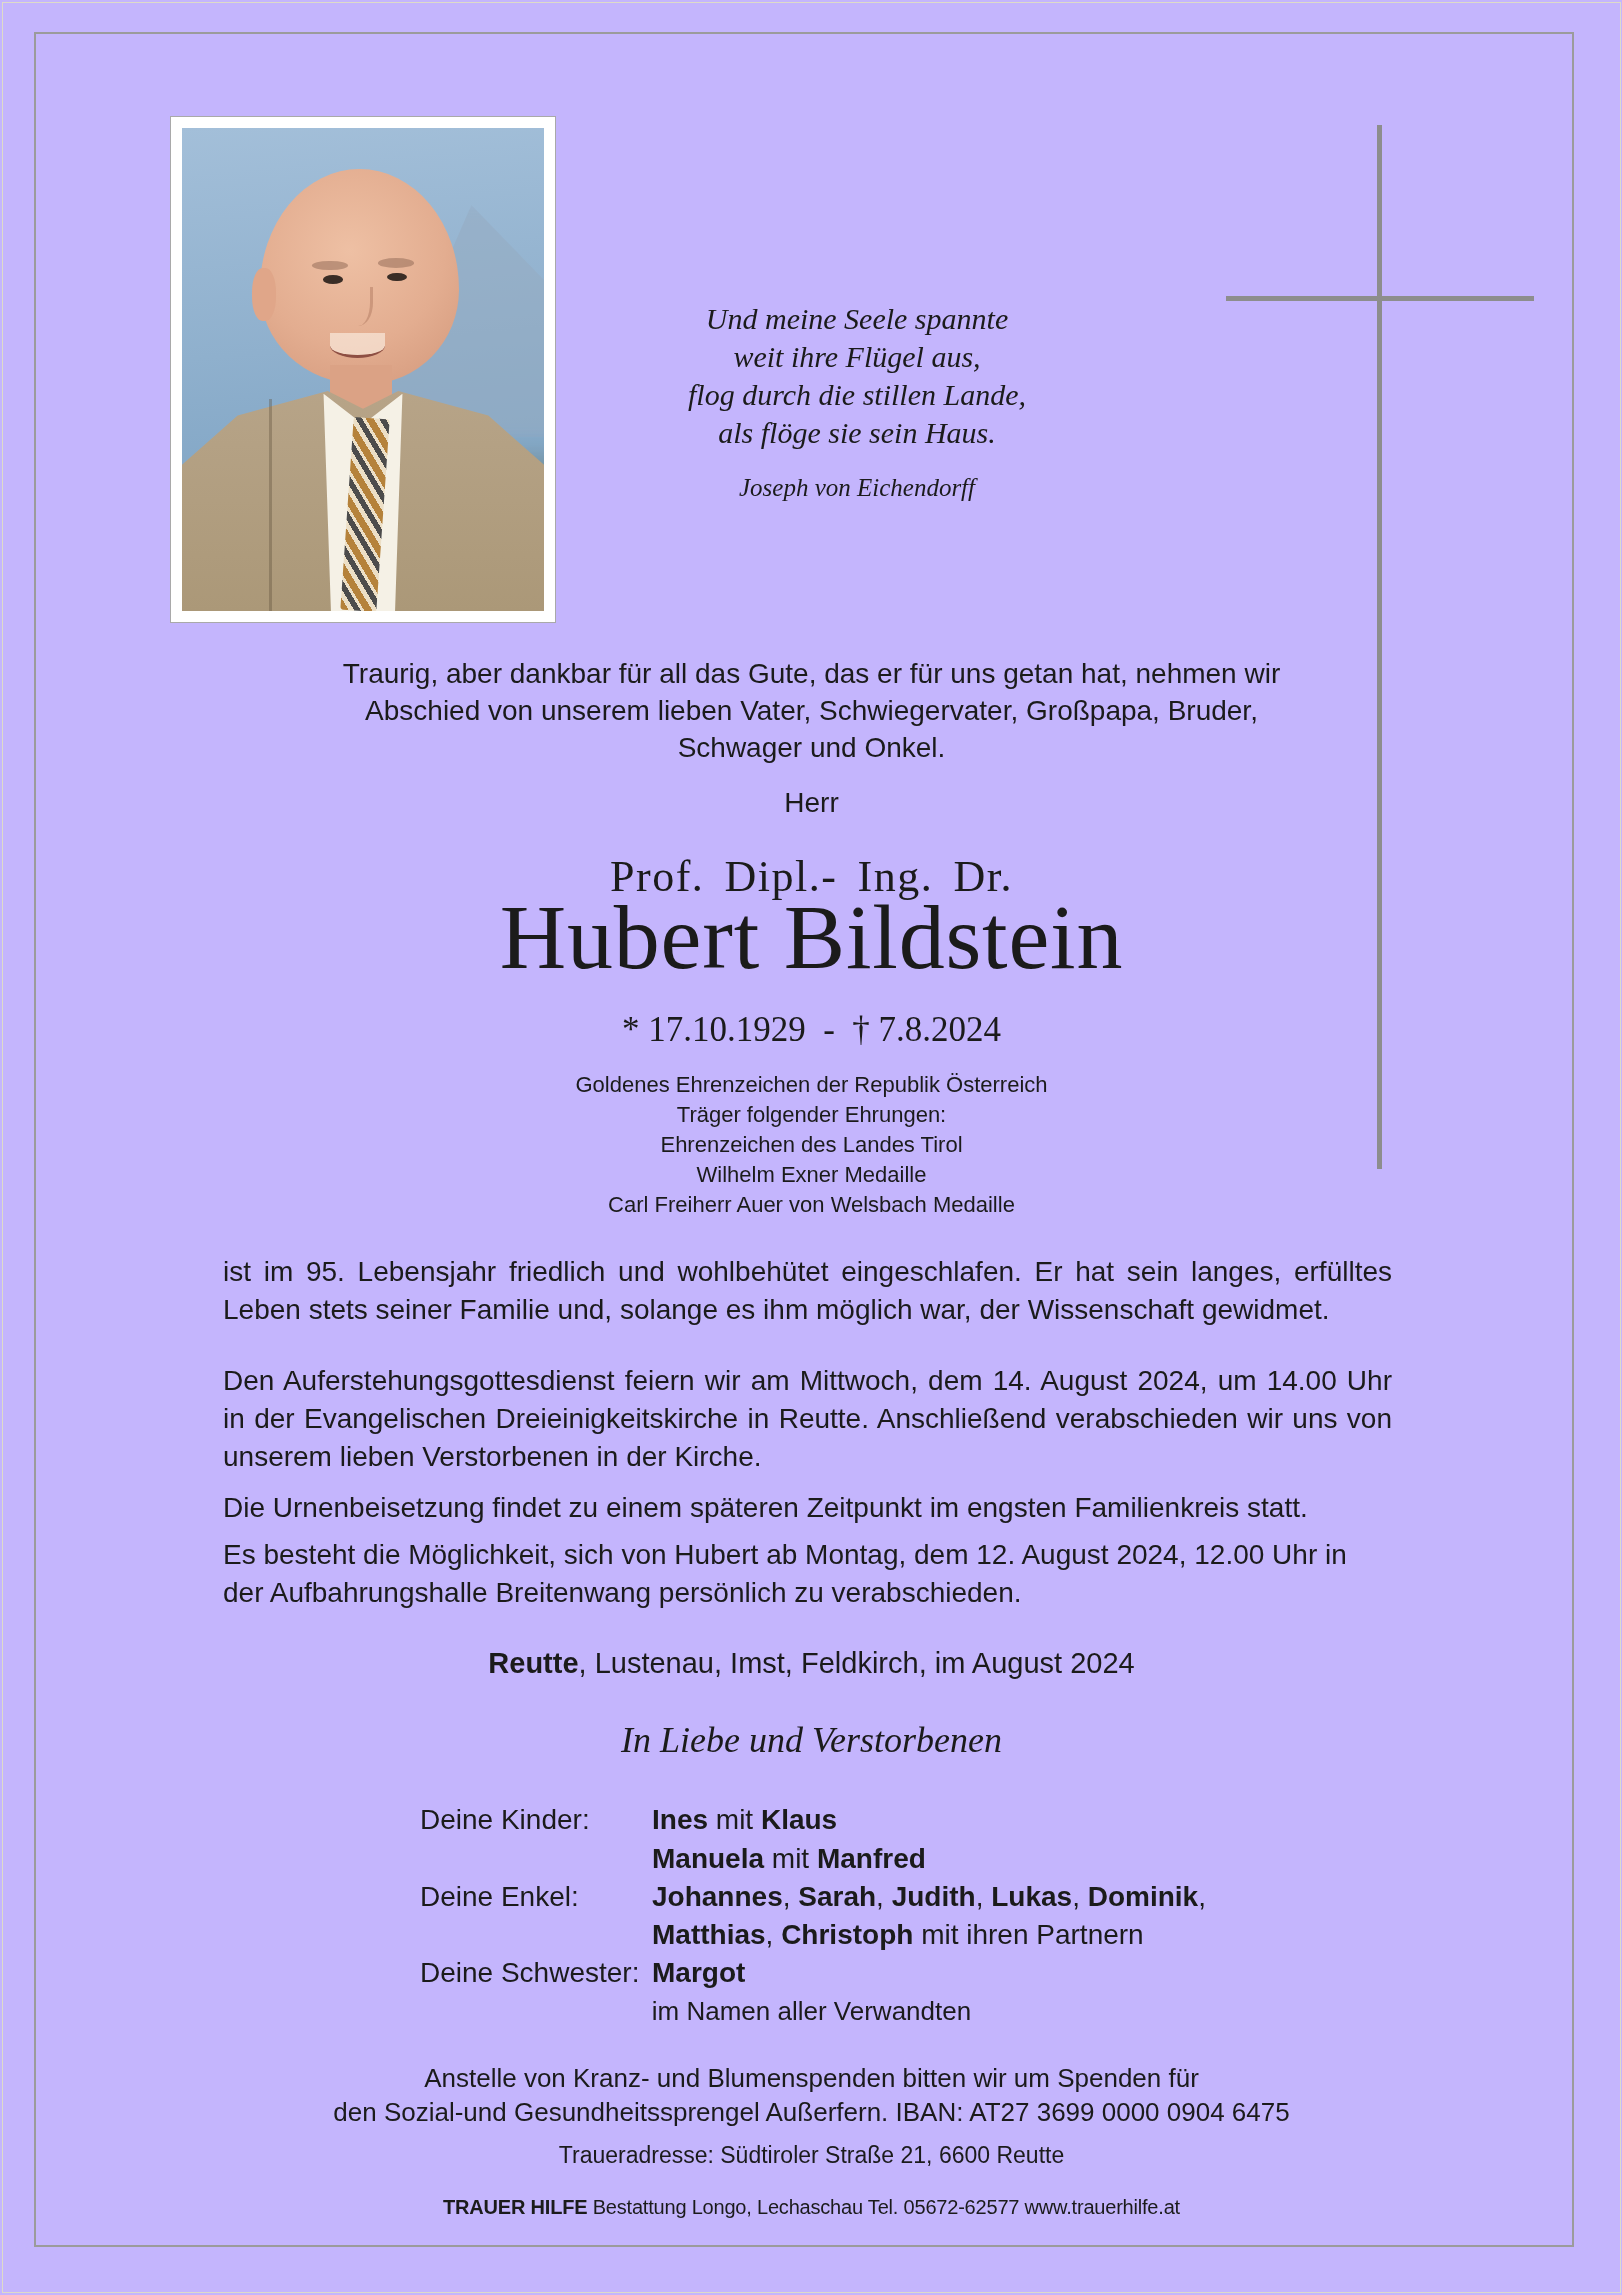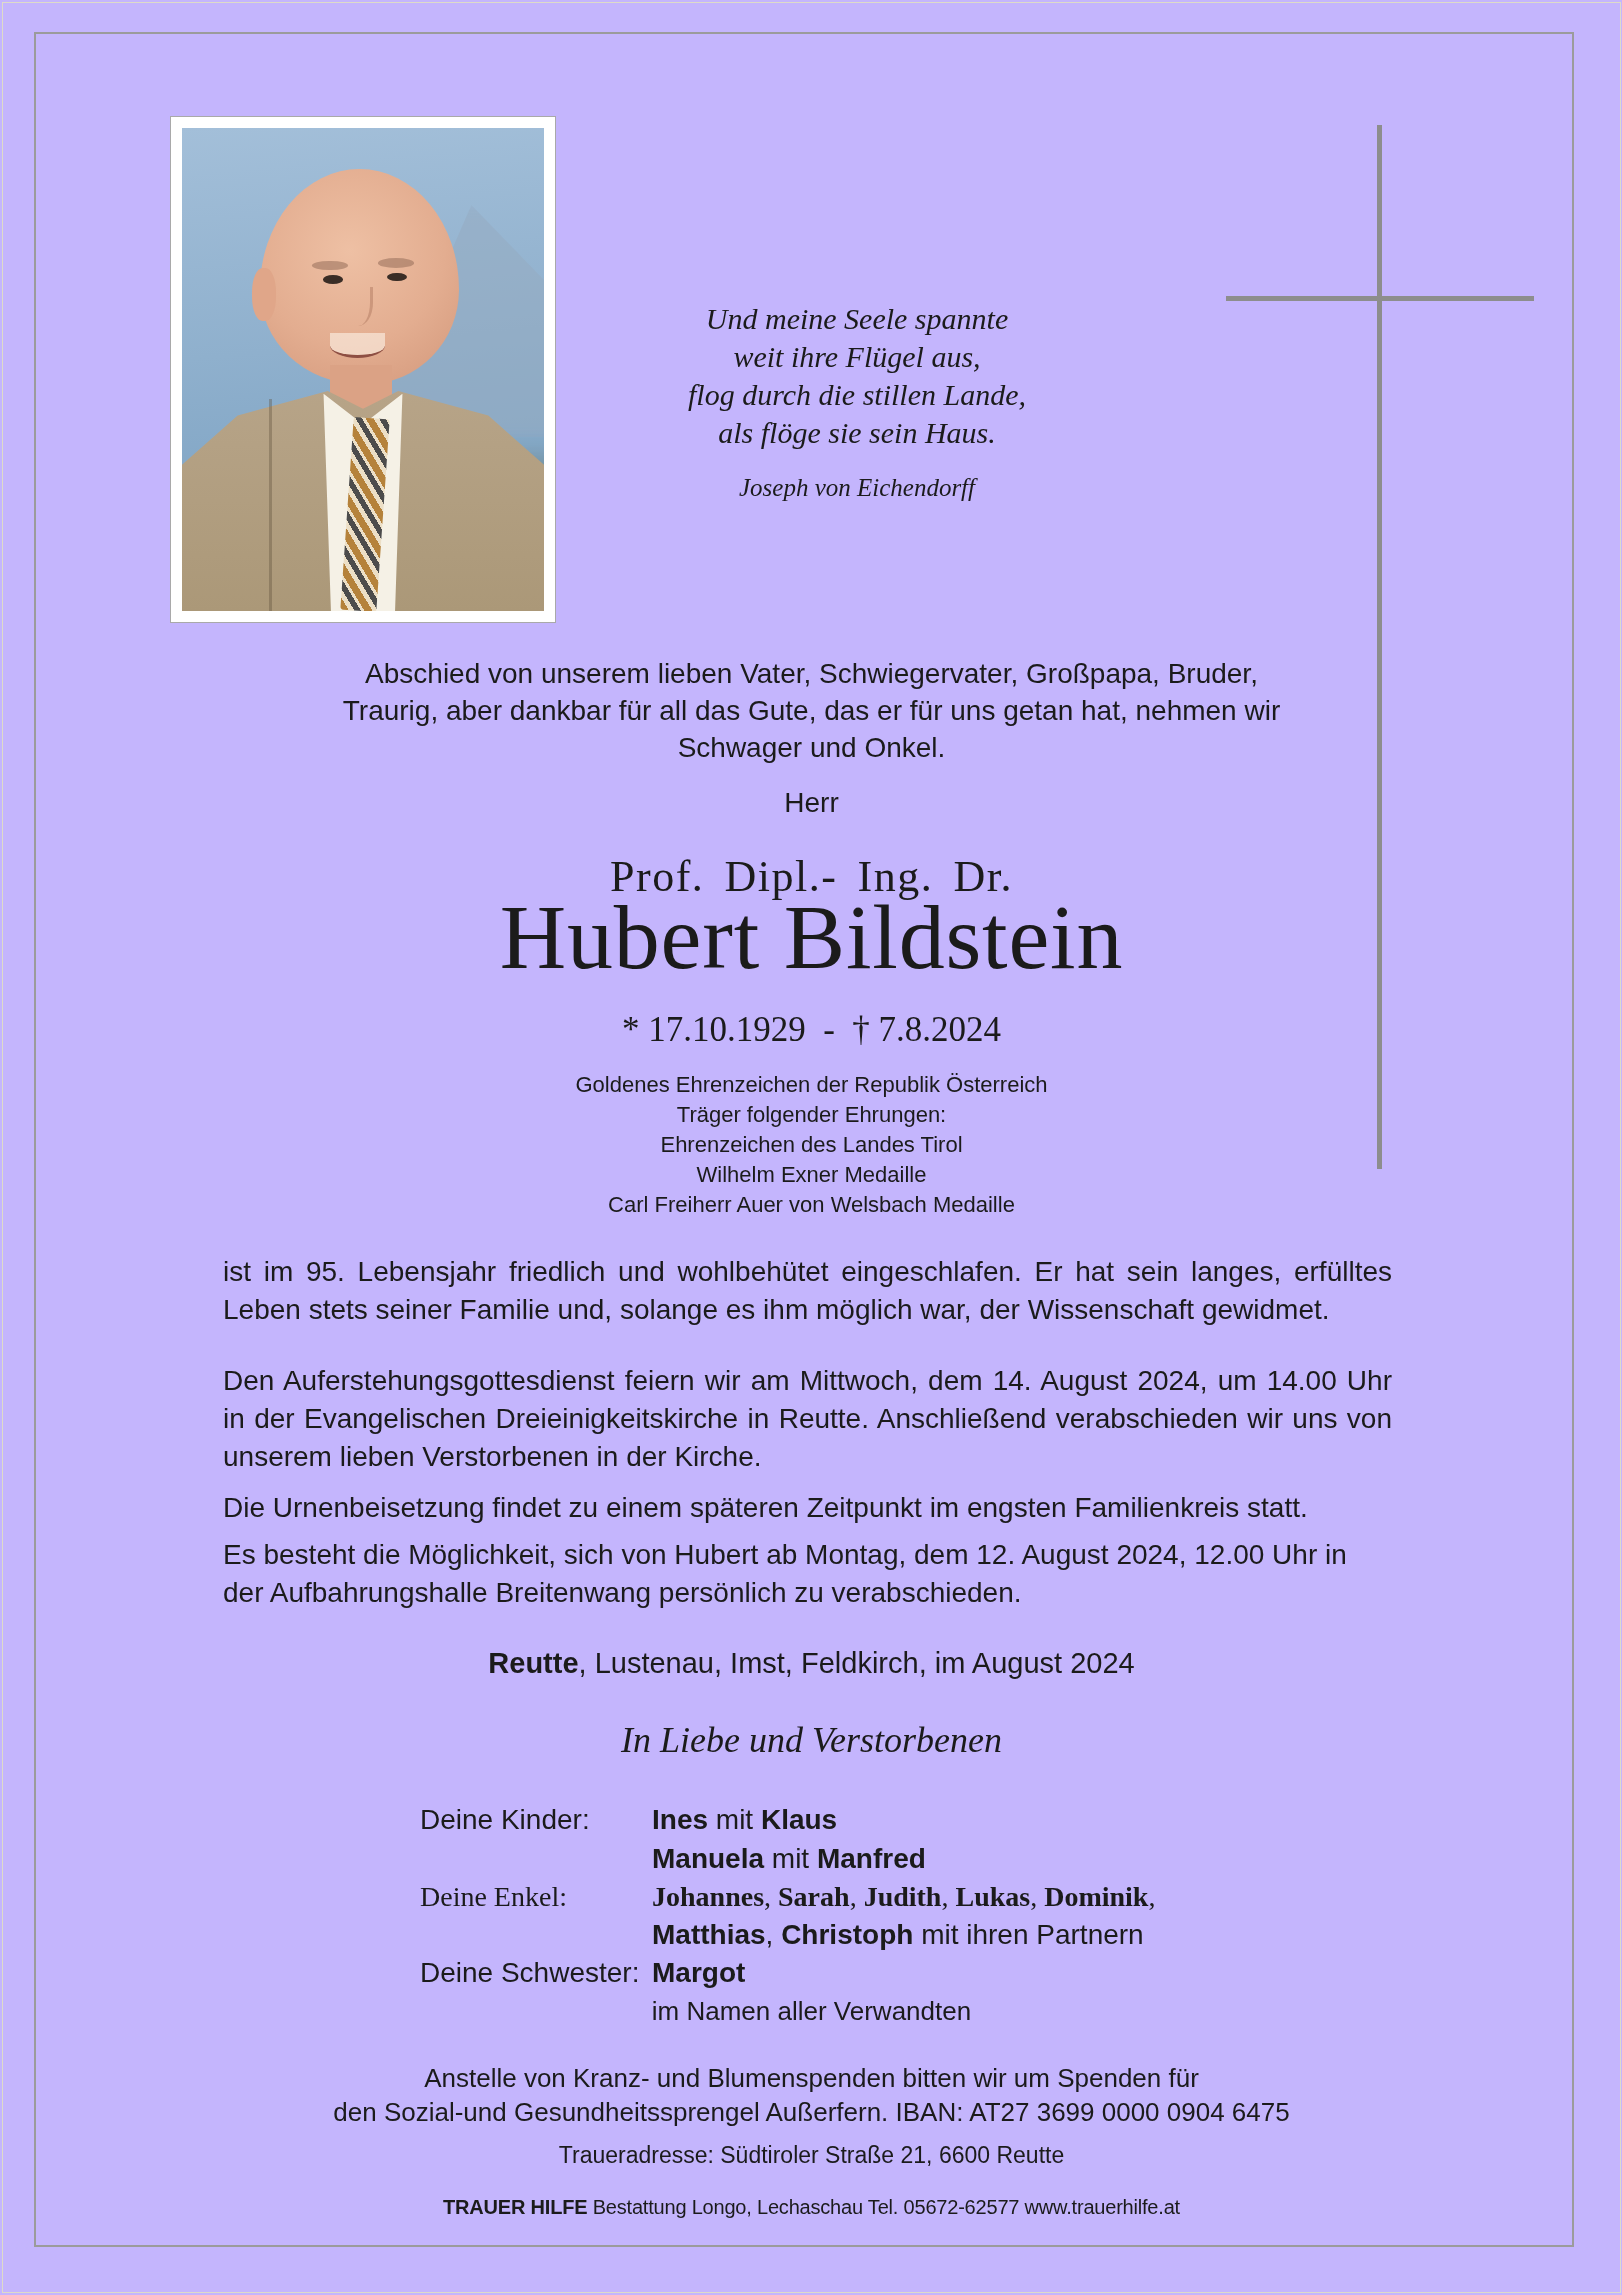--- a/index.html
+++ b/index.html
@@ -61,21 +61,21 @@
 
   .bodytext{left:223px;width:1169px;font-size:28px;line-height:38px;}
   .just{text-align:justify;text-align-last:left;}
   .p1{top:1253px;} .p2{top:1362px;} .p3{top:1489px;} .p4{top:1536px;}
 
   .closing{top:1647px;font-size:29px;}
   .gratitude{top:1719px;font-family:"Liberation Serif",serif;font-style:italic;font-size:36px;}
 
   .fam-label{position:absolute;left:420px;font-size:28px;white-space:nowrap;}
   .fam-value{position:absolute;left:652px;font-size:28px;white-space:nowrap;}
-  .fr1{top:1804px;} .fr2{top:1843px;} .fr3{top:1881px;font-family:Liberation Serif, serif;} .fr4{top:1919px;} .fr5{top:1957px;}
+  .fr1{top:1804px;} .fr2{top:1843px;} .fr3{top:1881px;} .fr4{top:1919px;} .fr5{top:1957px;}
   .postscript{top:1996px;font-size:26px;}
   .donation{top:2061px;font-size:26px;line-height:34px;}
   .address{top:2142px;font-size:23px;}
   .footer{top:2196px;font-size:20px;letter-spacing:-0.2px;}
 </style>
 </head>
 <body>
 
 <div class="page">
 
@@ -108,22 +108,22 @@
 
   <div class="abs poem">
     <div>Und meine Seele spannte</div>
     <div>weit ihre Flügel aus,</div>
     <div>flog durch die stillen Lande,</div>
     <div>als flöge sie sein Haus.</div>
   </div>
   <div class="abs poem-author">Joseph von Eichendorff</div>
 
   <div class="abs centered intro">
+    <div>Traurig, aber dankbar für all das Gute, das er für uns getan hat, nehmen wir</div>
     <div>Abschied von unserem lieben Vater, Schwiegervater, Großpapa, Bruder,</div>
-    <div>Traurig, aber dankbar für all das Gute, das er für uns getan hat, nehmen wir</div>
     <div>Schwager und Onkel.</div>
   </div>
 
   <div class="abs centered herr">Herr</div>
   <div class="abs centered serif titles">Prof. Dipl.- Ing. Dr.</div>
   <div class="abs centered serif name">Hubert Bildstein</div>
   <div class="abs centered serif dates">* 17.10.1929 - † 7.8.2024</div>
 
   <div class="abs centered honors">
     <div>Goldenes Ehrenzeichen der Republik Österreich</div>

